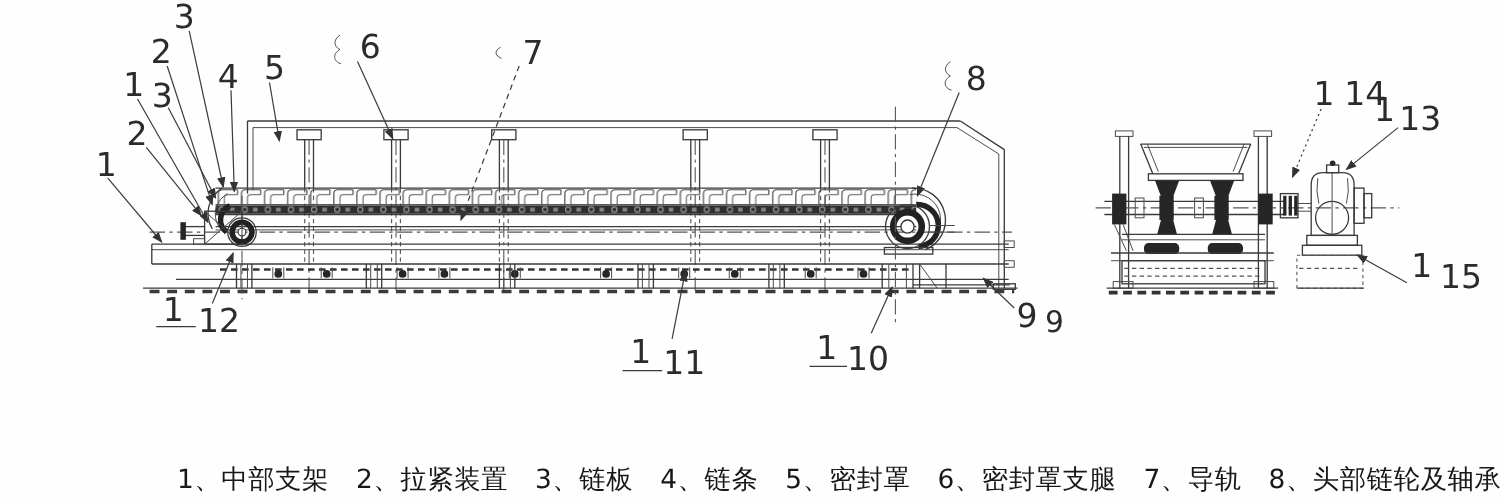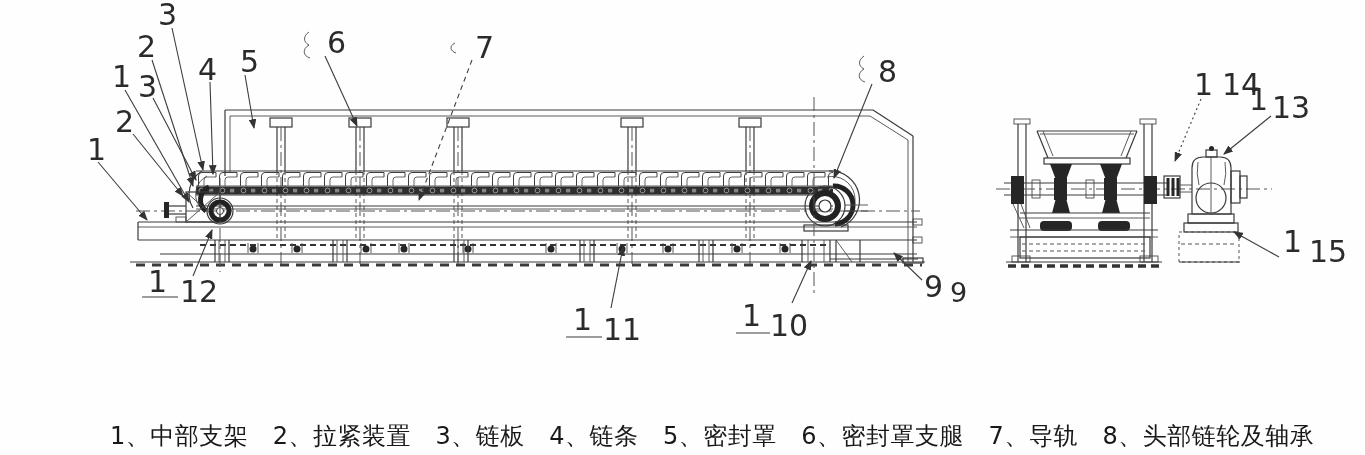--- a/index.html
+++ b/index.html
@@ -6,21 +6,21 @@
   .stage{
     position:relative;width:1365px;height:455px;background:#fefefe;overflow:hidden;
     font-family:"DejaVu Sans",sans-serif;
   }
   .drawing{position:absolute;left:0;top:0;}
   .legend{
     position:absolute;left:0;top:346px;width:1365px;
     color:#181818;font-size:24px;line-height:36px;
     letter-spacing:0.5px;white-space:pre;
   }
-  .legend .l1{padding-left:110px;}
+  .legend .l1{padding-left:110px;text-align:right;}
   
   .ln{stroke:#3a3a3a;stroke-width:1.2;fill:none;}
   .lnthin{stroke:#4a4a4a;stroke-width:0.9;fill:none;}
   .dark{fill:#262626;stroke:none;}
   .cl{stroke:#555;stroke-width:1;fill:none;stroke-dasharray:14 4 3 4;}
   .hid{stroke:#555;stroke-width:1;fill:none;stroke-dasharray:4 3;}
   .leader{stroke:#3c3c3c;stroke-width:1.1;fill:none;}
   .co{font-family:"DejaVu Sans",sans-serif;font-size:30px;fill:#2b2b2b;}
   .co2{font-family:"DejaVu Sans",sans-serif;font-size:27px;fill:#2b2b2b;}
 </style>

